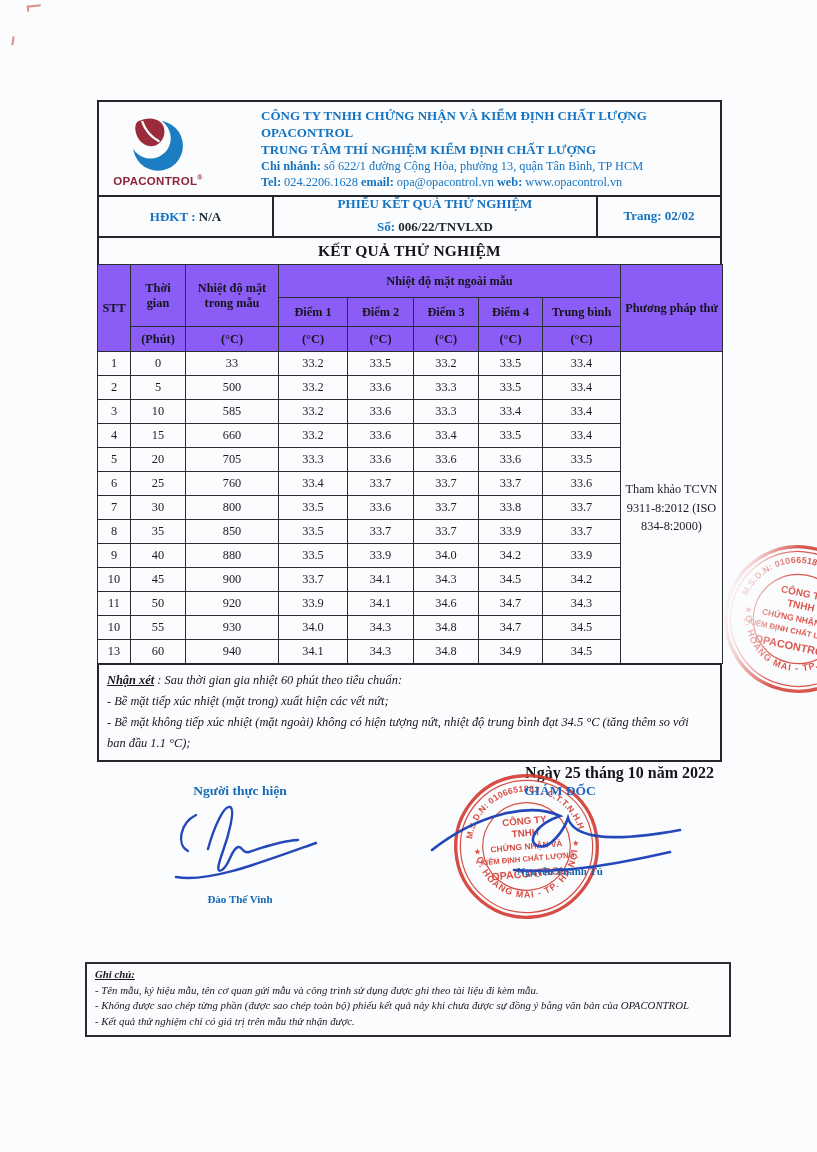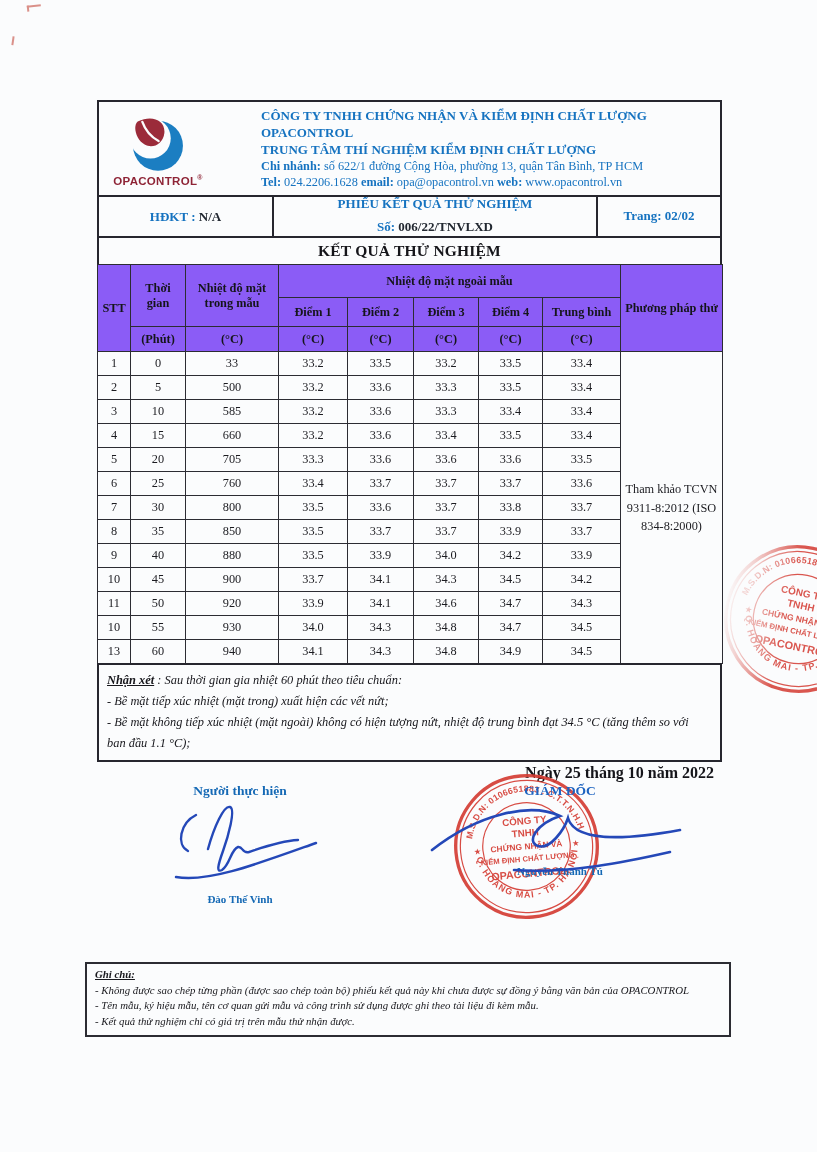--- a/index.html
+++ b/index.html
@@ -375,18 +375,18 @@
   </svg>
   <svg class="sig-svg right" viewBox="0 0 272 104">
     <g fill="none" stroke="#2448b8" stroke-width="2.6" stroke-linecap="round">
       <path d="M14,64 C60,28 112,16 142,30 C118,38 108,56 120,60 C132,64 146,44 150,32 C154,46 176,60 262,44"></path>
       <path d="M96,84 C150,88 208,76 252,66"></path>
     </g>
   </svg>
 
   <div class="footer-box">
     <div class="footer-label">Ghi chú:</div>
+    <div>- Tên mẫu, ký hiệu mẫu, tên cơ quan gửi mẫu và công trình sử dụng được ghi theo tài liệu đi kèm mẫu.</div>
     <div>- Không được sao chép từng phần (được sao chép toàn bộ) phiếu kết quả này khi chưa được sự đồng ý bằng văn bản của OPACONTROL</div>
-    <div>- Tên mẫu, ký hiệu mẫu, tên cơ quan gửi mẫu và công trình sử dụng được ghi theo tài liệu đi kèm mẫu.</div>
     <div>- Kết quả thử nghiệm chỉ có giá trị trên mẫu thử nhận được.</div>
   </div>
 
 </div>
 
 </body></html>

